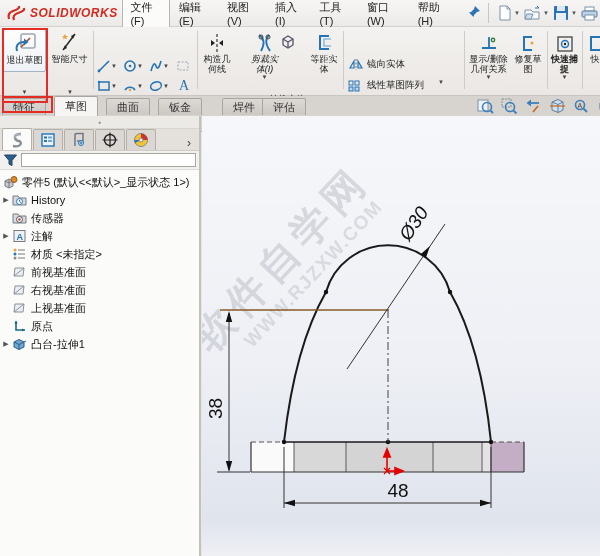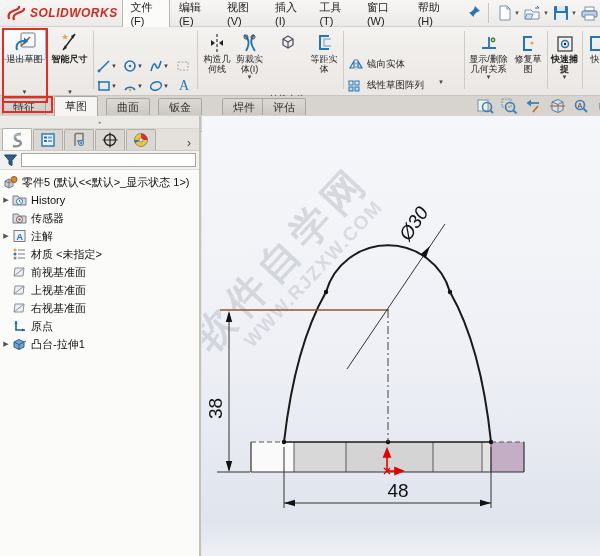--- a/index.html
+++ b/index.html
@@ -16,21 +16,21 @@
   .vsep { width:1px; height:20px; background:#c9c6c2; margin:0 7px; }
   .doc-ic { display:flex; align-items:center; margin:0 2px; }
   .tiny-caret { font-size:6px; color:#555; margin-left:2px; }
 
   
   #ribbon { position:absolute; left:0; top:27px; width:600px; height:69px; background:linear-gradient(#f4f2f0,#eae7e4); border-bottom:1px solid #c9c6c1; }
   .rbtn { position:absolute; top:2px; display:flex; flex-direction:column; align-items:center; font-size:9px; line-height:10px; color:#222; text-align:center; }
   .rbtn .ric { height:25px; display:flex; align-items:flex-end; justify-content:center; }
   .rsep { position:absolute; top:4px; width:1px; height:58px; background:#cfccc7; }
   .caret { font-size:6px; color:#444; line-height:7px; }
-  #exit-sketch-btn { left:3px; width:43px; border:1px solid #9fb5c6; background:linear-gradient(#fdfdfd,#eef2f6); border-radius:2px; height:31px; }
+  #exit-sketch-btn { left:3px; width:43px; border:1px solid #9fb5c6; background:linear-gradient(#fdfdfd,#eef2f6); border-radius:2px; height:43px; }
   #exit-caret { left:3px; top:53px; width:43px; text-align:center; position:absolute; }
   #smartdim-caret { left:50px; top:53px; width:40px; text-align:center; position:absolute; }
   .grid-cell { position:absolute; display:flex; align-items:center; }
   .row-btn { position:absolute; display:flex; align-items:flex-start; font-size:9.5px; color:#222; white-space:nowrap; }
   .row-btn svg { margin-right:3px; }
   .mlabel { text-align:center; }
 
   
   #tabrow { position:absolute; left:0; top:96px; width:600px; height:36px; background:#d7d3cf; border-bottom:1px solid #b3afa9; }
   .ctab { position:absolute; top:2px; height:17px; padding:0 10px; font-size:11px; color:#333; background:linear-gradient(#dcd8d4,#ccc8c3); border:1px solid #a8a49e; border-bottom:none; display:flex; align-items:center; border-radius:2px 2px 0 0; }
@@ -127,21 +127,21 @@
           <rect x="8" y="3" width="14" height="14" rx="2" fill="none" stroke="#9aa7b2" stroke-width="1.5"></rect>
           <path d="M17 7 L8 16" stroke="#b04a2a" stroke-width="1.6"></path>
           <path d="M4 20 Q2 12 10 11 L14 11" stroke="#2574b5" stroke-width="2" fill="none"></path>
           <path d="M11 7.5 L15.5 11 L11 14.5 Z" fill="#2574b5"></path>
         </svg>
     </div>
     <span class="mlabel" style="width:40px;">退出草图</span>
   </div>
   <div id="exit-caret"><span class="caret">▼</span></div>
 
-  <div class="rbtn" style="left:49px; width:41px;font-weight:bold;">
+  <div class="rbtn" style="left:49px; width:41px;">
     <div class="ric">
       <svg width="22" height="24" viewBox="0 0 22 24">
           <path d="M4 20 L16 4" stroke="#222" stroke-width="1.4"></path>
           <path d="M16 4 L12 6 L14 9 Z" fill="#222"></path>
           <path d="M4 20 L8 18 L6 15 Z" fill="#222"></path>
           <path d="M3 6 l2 0 l1 -2 l1 2 l2 0 l-1.6 1.4 l0.6 2 l-2-1.2 l-2 1.2 l0.6-2 Z" fill="#e8a33d"></path>
         </svg>
     </div>
     <span class="mlabel" style="width:38px;">智能尺寸</span>
   </div>
@@ -232,21 +232,21 @@
     <div class="ric">
       <svg width="20" height="22" viewBox="0 0 20 22">
           <path d="M10 2 V20" stroke="#444" stroke-width="1.3" stroke-dasharray="3 2"></path>
           <path d="M4 8 L8 11 L4 14 Z" fill="#222"></path>
           <path d="M16 8 L12 11 L16 14 Z" fill="#222"></path>
         </svg>
     </div>
     <span class="mlabel" style="width:34px;">构造几何线</span>
   </div>
 
-  <div class="rbtn" style="left:233px; width:33px;">
+  <div class="rbtn" style="left:248px; width:33px;font-style:italic;">
     <div class="ric">
       <svg width="20" height="22" viewBox="0 0 20 22">
           <path d="M4 3 Q12 8 6 19" stroke="#2574b5" stroke-width="1.8" fill="none"></path>
           <path d="M14 3 Q8 9 15 19" stroke="#2574b5" stroke-width="1.8" fill="none"></path>
           <circle cx="6" cy="5" r="2" fill="none" stroke="#444"></circle>
           <circle cx="13" cy="5" r="2" fill="none" stroke="#444"></circle>
         </svg>
     </div>
     <span class="mlabel" style="width:33px;">剪裁实体(I)</span>
     <span class="caret">▼</span>
@@ -508,29 +508,29 @@
           <path d="M12 3 L2 11" stroke="#8a9099"></path>
         </svg>
       <span>前视基准面</span>
     </div>
     <div class="trow">
       <span class="noexp"></span>
       <svg width="15" height="14" viewBox="0 0 15 14">
           <path d="M3 3 H12 L11 11 H2 Z" fill="#eceff3" stroke="#8a9099"></path>
           <path d="M12 3 L2 11" stroke="#8a9099"></path>
         </svg>
-      <span>上视基准面</span>
+      <span>右视基准面</span>
     </div>
     <div class="trow">
       <span class="noexp"></span>
       <svg width="15" height="14" viewBox="0 0 15 14">
           <path d="M3 3 H12 L11 11 H2 Z" fill="#eceff3" stroke="#8a9099"></path>
           <path d="M12 3 L2 11" stroke="#8a9099"></path>
         </svg>
-      <span>右视基准面</span>
+      <span>上视基准面</span>
     </div>
     <div class="trow">
       <span class="noexp"></span>
       <svg width="15" height="14" viewBox="0 0 15 14">
           <path d="M4 2 V11 H13" fill="none" stroke="#1b6a8a" stroke-width="1.6"></path>
           <path d="M4 2 L2.5 5 L5.5 5 Z" fill="#1b6a8a"></path>
           <path d="M13 11 L10 9.5 L10 12.5 Z" fill="#1b6a8a"></path>
         </svg>
       <span>原点</span>
     </div>

